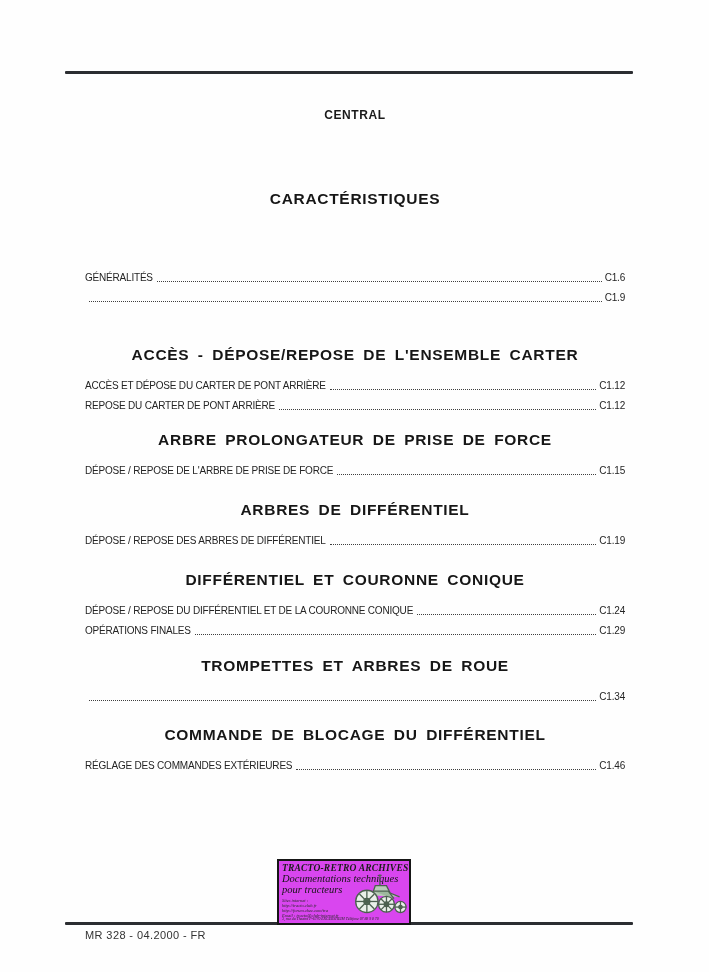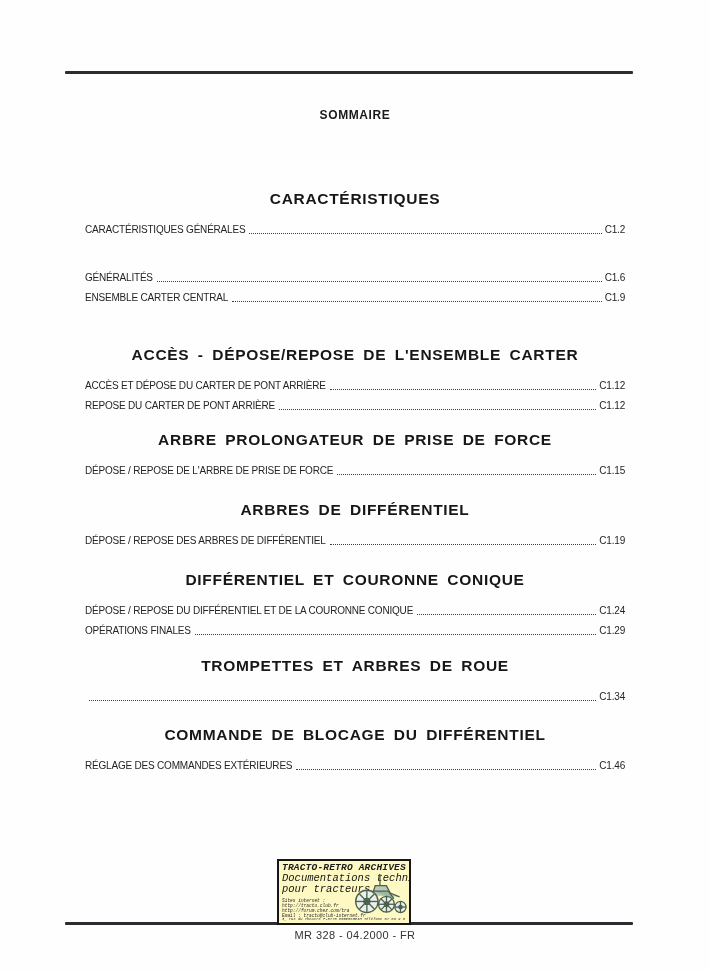--- a/index.html
+++ b/index.html
@@ -37,22 +37,22 @@
   }
   .entry .lbl{white-space:nowrap;}
   .entry .dots{
     flex:1;height:14px;box-sizing:border-box;
     border-bottom:1.6px dotted #3f3f3f;
     margin:0 3px 0 4px;min-width:12px;
   }
   .entry .pg{white-space:nowrap;}
   .stamp{
     position:absolute;left:277px;top:859px;width:134px;height:66px;
-    box-sizing:border-box;border:2.5px solid #161616;background:#fef9c3;
-    z-index:3;font-family:Liberation Mono, monospace;
+    box-sizing:border-box;border:2.5px solid #161616;background:#d946ef;
+    z-index:3;font-family:Liberation Serif, serif;
     padding:2px 3px;overflow:hidden;
   }
   .stamp .s1{
     font-style:italic;font-weight:bold;font-size:9.5px;line-height:10px;
     letter-spacing:0.2px;color:#1a1a1a;white-space:nowrap;
   }
   .stamp .s2{font-style:italic;font-size:10.5px;line-height:11px;color:#141414;white-space:nowrap;}
   .stamp .s3{font-style:italic;font-size:10.5px;line-height:11px;color:#141414;white-space:nowrap;}
   .stamp .tinyblock{margin-top:3px;}
   .stamp .tiny{
@@ -61,52 +61,44 @@
   .stamp .addr{
     position:absolute;left:3px;bottom:1px;right:3px;
     font-style:italic;font-size:3.8px;line-height:5px;color:#2a2a2a;
     white-space:nowrap;overflow:hidden;
   }
   .stamp .tractor{
     position:absolute;right:2px;bottom:7px;width:56px;height:44px;
   }
   .footer-ref{
     position:absolute;top:929px;left:85px;width:540px;
-    text-align:center;font-size:11px;letter-spacing:0.4px;color:#333;
+    text-align:left;font-size:11px;letter-spacing:0.4px;color:#333;
   }
 </style>
 </head>
 <body>
 
 <div class="page">
 
   <div class="rule rule-top"></div>
 
-  <div class="doc-title">SOMMAIRE</div>
+  <div class="doc-title">CENTRAL</div>
 
   <div class="section" style="top:189px">
     <h2>CARACTÉRISTIQUES</h2>
-    <div class="entries">
-      <div class="entry">
-        <span class="lbl">CARACTÉRISTIQUES GÉNÉRALES</span>
-        <span class="dots"></span>
-        <span class="pg">C1.2</span>
-      </div>
-    </div>
   </div>
 
   <div class="section" style="top:256px">
     <div class="entries">
       <div class="entry">
         <span class="lbl">GÉNÉRALITÉS</span>
         <span class="dots"></span>
         <span class="pg">C1.6</span>
       </div>
       <div class="entry">
-        <span class="lbl">ENSEMBLE CARTER CENTRAL</span>
         <span class="dots"></span>
         <span class="pg">C1.9</span>
       </div>
     </div>
   </div>
 
   <div class="section" style="top:345px">
     <h2>ACCÈS - DÉPOSE/REPOSE DE L'ENSEMBLE CARTER</h2>
     <div class="entries">
       <div class="entry">

